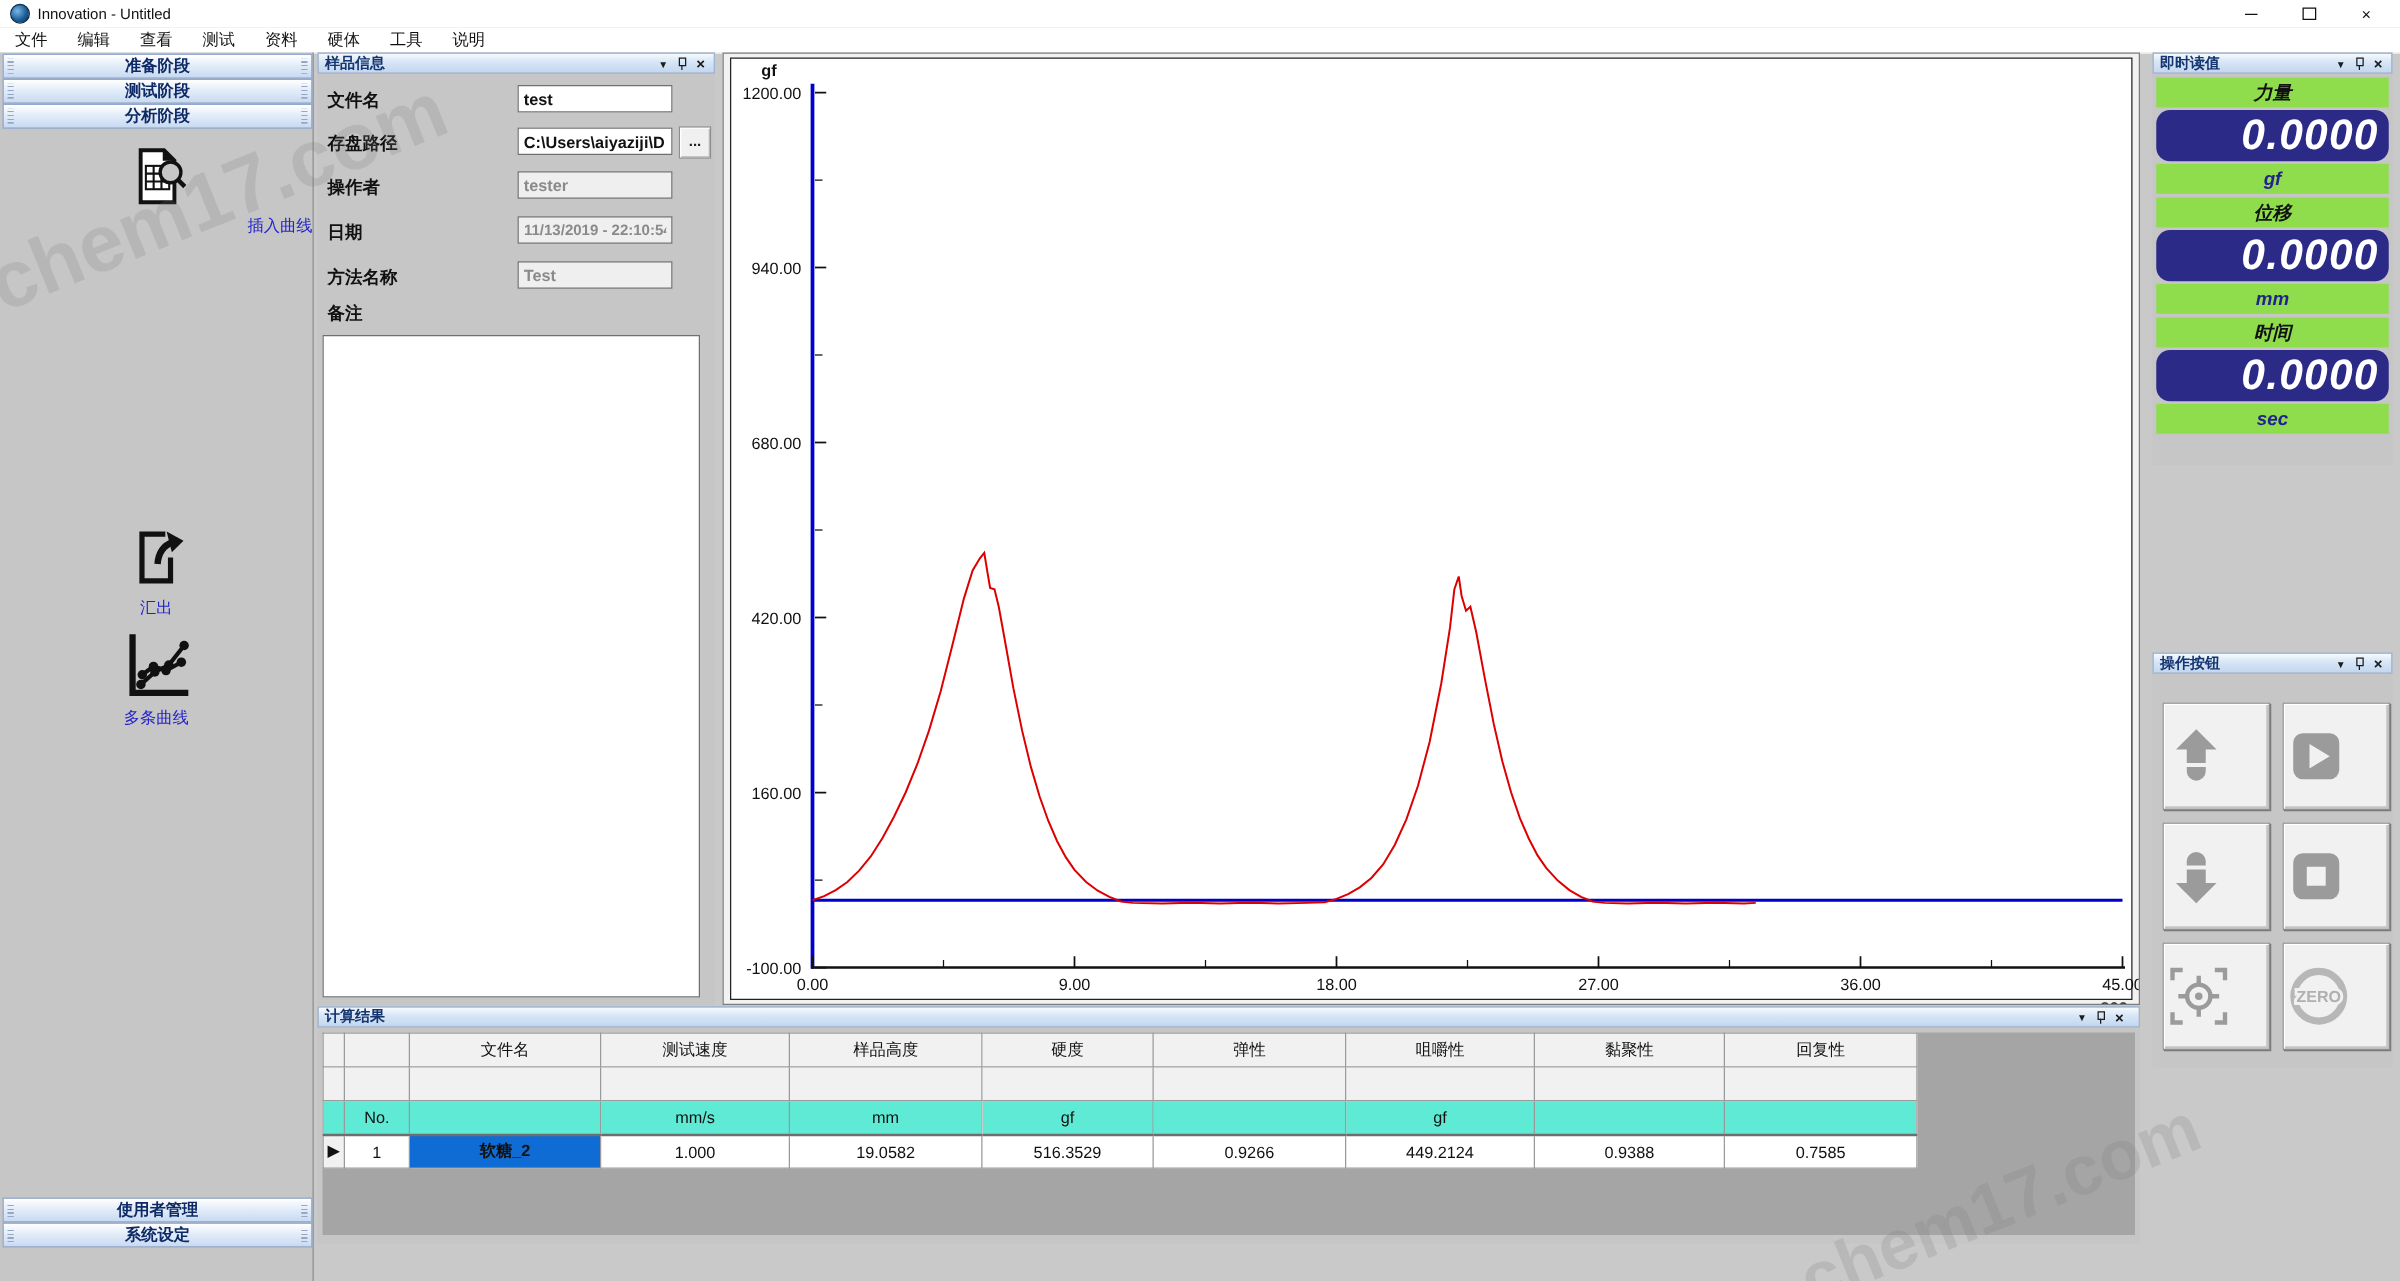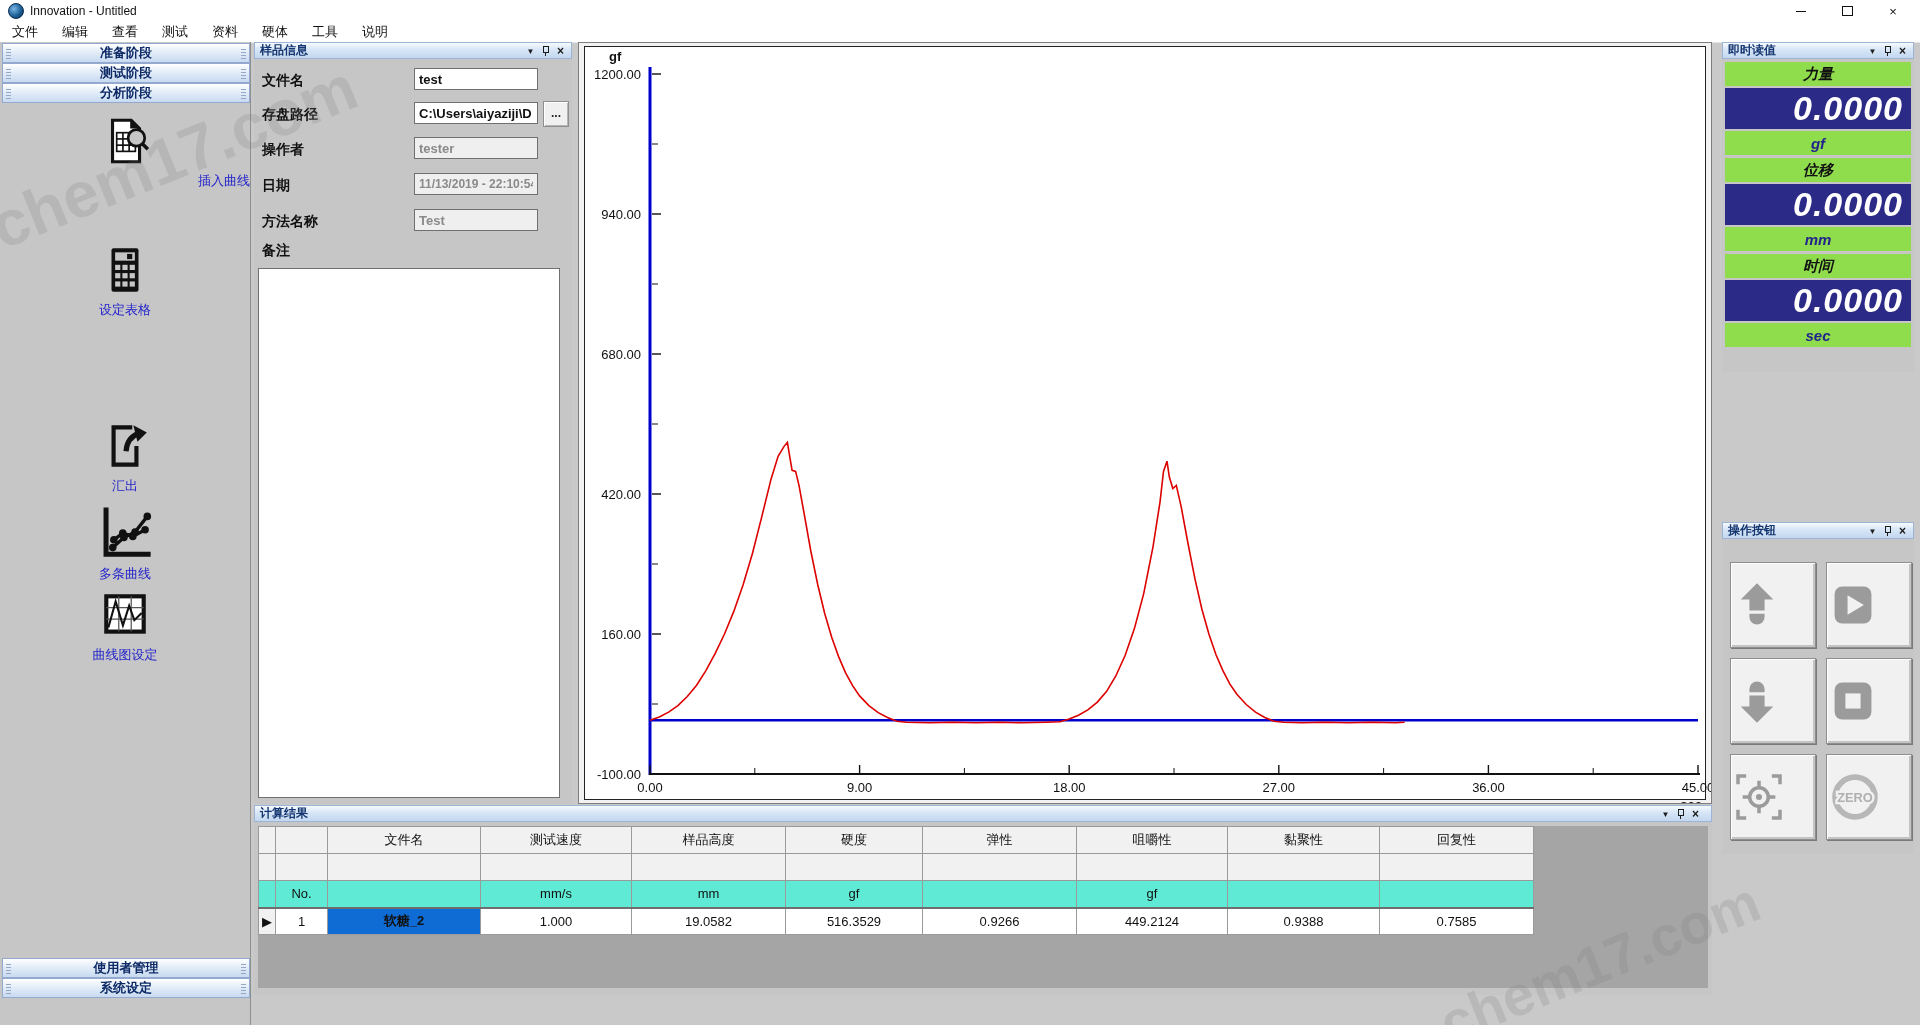--- a/index.html
+++ b/index.html
@@ -71,21 +71,21 @@
   .tick{font:13px "Liberation Sans","DejaVu Sans",sans-serif;fill:#111;}
   .unit{font:bold 13px "Liberation Sans","DejaVu Sans",sans-serif;fill:#111;}
 
   
   .readouts{left:1722px;top:42px;width:192px;height:330px;}
   .ro-body{position:absolute;left:3px;top:20px;right:3px;font-style:italic;}
   .ro-label,.ro-unit{height:24px;margin-bottom:2px;background:#8fdd4d;display:flex;align-items:center;justify-content:center;
             font-size:15px;font-weight:bold;color:#111;}
   .ro-unit{color:#22228c;}
   .ro-num{height:41px;margin-bottom:2px;background:#2b2b87;display:flex;align-items:center;justify-content:flex-end;
-          font-size:34px;font-weight:bold;color:#fff;padding-right:8px;letter-spacing:1px;}
+          font-size:34px;font-weight:bold;color:#fff;padding-right:8px;letter-spacing:1px;border-radius:11px;}
   .ro-group{margin-bottom:3px;}
 
   
   .controls{left:1722px;top:522px;width:192px;height:332px;}
   .ctl-btn{position:absolute;width:84px;height:84px;background:#f1f1f1;border:1px solid #8e8e8e;
            box-shadow:inset 1px 1px 0 #fff,inset -2px -2px 0 #c4c4c4,1px 1px 0 #7a7a7a;
            display:flex;align-items:center;justify-content:flex-start;}
 
   
   .results{left:254px;top:805px;width:1458px;height:190px;}
@@ -158,39 +158,20 @@
           <line x1="18" y1="30" x2="36" y2="30"></line>
         <line x1="24" y1="18" x2="24" y2="36"></line>
           <line x1="30" y1="18" x2="30" y2="36"></line>
       </g>
       <circle cx="37" cy="23" r="8" fill="#c6c6c6" stroke="#111" stroke-width="2.6"></circle>
       <line x1="43" y1="29" x2="48" y2="34" stroke="#111" stroke-width="3.4"></line>
     </svg>
     <span class="tool-label">插入曲线</span>
   </div>
 
-  <div class="tool" style="top:201px;">
-    <svg width="54" height="54" viewBox="0 0 52 52">
-      <rect x="13" y="5" width="26" height="42" rx="2" fill="#111"></rect>
-      <rect x="16.5" y="9" width="19" height="8" fill="#c6c6c6"></rect>
-      <rect x="28" y="10.5" width="5" height="5" fill="#111"></rect>
-      <g fill="#c6c6c6">
-        <rect x="16.5" y="21" width="5" height="5"></rect>
-          <rect x="23.5" y="21" width="5" height="5"></rect>
-          <rect x="30.5" y="21" width="5" height="5"></rect>
-        <rect x="16.5" y="29" width="5" height="5"></rect>
-          <rect x="23.5" y="29" width="5" height="5"></rect>
-          <rect x="30.5" y="29" width="5" height="5"></rect>
-        <rect x="16.5" y="37" width="5" height="5"></rect>
-          <rect x="23.5" y="37" width="5" height="5"></rect>
-          <rect x="30.5" y="37" width="5" height="5"></rect>
-      </g>
-    </svg>
-    <span class="tool-label">设定表格</span>
-  </div>
 
 
   <div class="tool" style="top:377px;">
     <svg width="54" height="54" viewBox="0 0 52 52">
       <path d="M33 8H15v36h22V26" fill="none" stroke="#111" stroke-width="4"></path>
       <path d="M27 31 q1 -13 12 -17" fill="none" stroke="#111" stroke-width="5"></path>
       <path d="M34 6 l13 7 -9 9 z" fill="#111"></path>
     </svg>
     <span class="tool-label">汇出</span>
   </div>
@@ -207,33 +188,20 @@
           <circle cx="46" cy="12" r="3.4"></circle>
         <circle cx="16" cy="33" r="3.4"></circle>
           <circle cx="24" cy="27" r="3.4"></circle>
           <circle cx="33" cy="30" r="3.4"></circle>
           <circle cx="44" cy="24" r="3.4"></circle>
       </g>
     </svg>
     <span class="tool-label">多条曲线</span>
   </div>
 
-  <div class="tool" style="top:546px;">
-    <svg width="54" height="54" viewBox="0 0 52 52">
-      <rect x="8" y="8" width="36" height="34" fill="#fff" stroke="#111" stroke-width="4"></rect>
-      <g stroke="#555" stroke-width="1.2">
-        <line x1="8" y1="19" x2="44" y2="19"></line>
-          <line x1="8" y1="30" x2="44" y2="30"></line>
-        <line x1="20" y1="8" x2="20" y2="42"></line>
-          <line x1="32" y1="8" x2="32" y2="42"></line>
-      </g>
-      <polyline points="10,38 17,13 24,36 30,17 35,31 42,24" fill="none" stroke="#111" stroke-width="2"></polyline>
-    </svg>
-    <span class="tool-label">曲线图设定</span>
-  </div>
 
   <div class="side-tab" style="top:916px;">
     <span class="grip l"></span>
       <span>使用者管理</span>
       <span class="grip r"></span>
   </div>
   <div class="side-tab" style="top:936px;">
     <span class="grip l"></span>
       <span>系统设定</span>
       <span class="grip r"></span>

